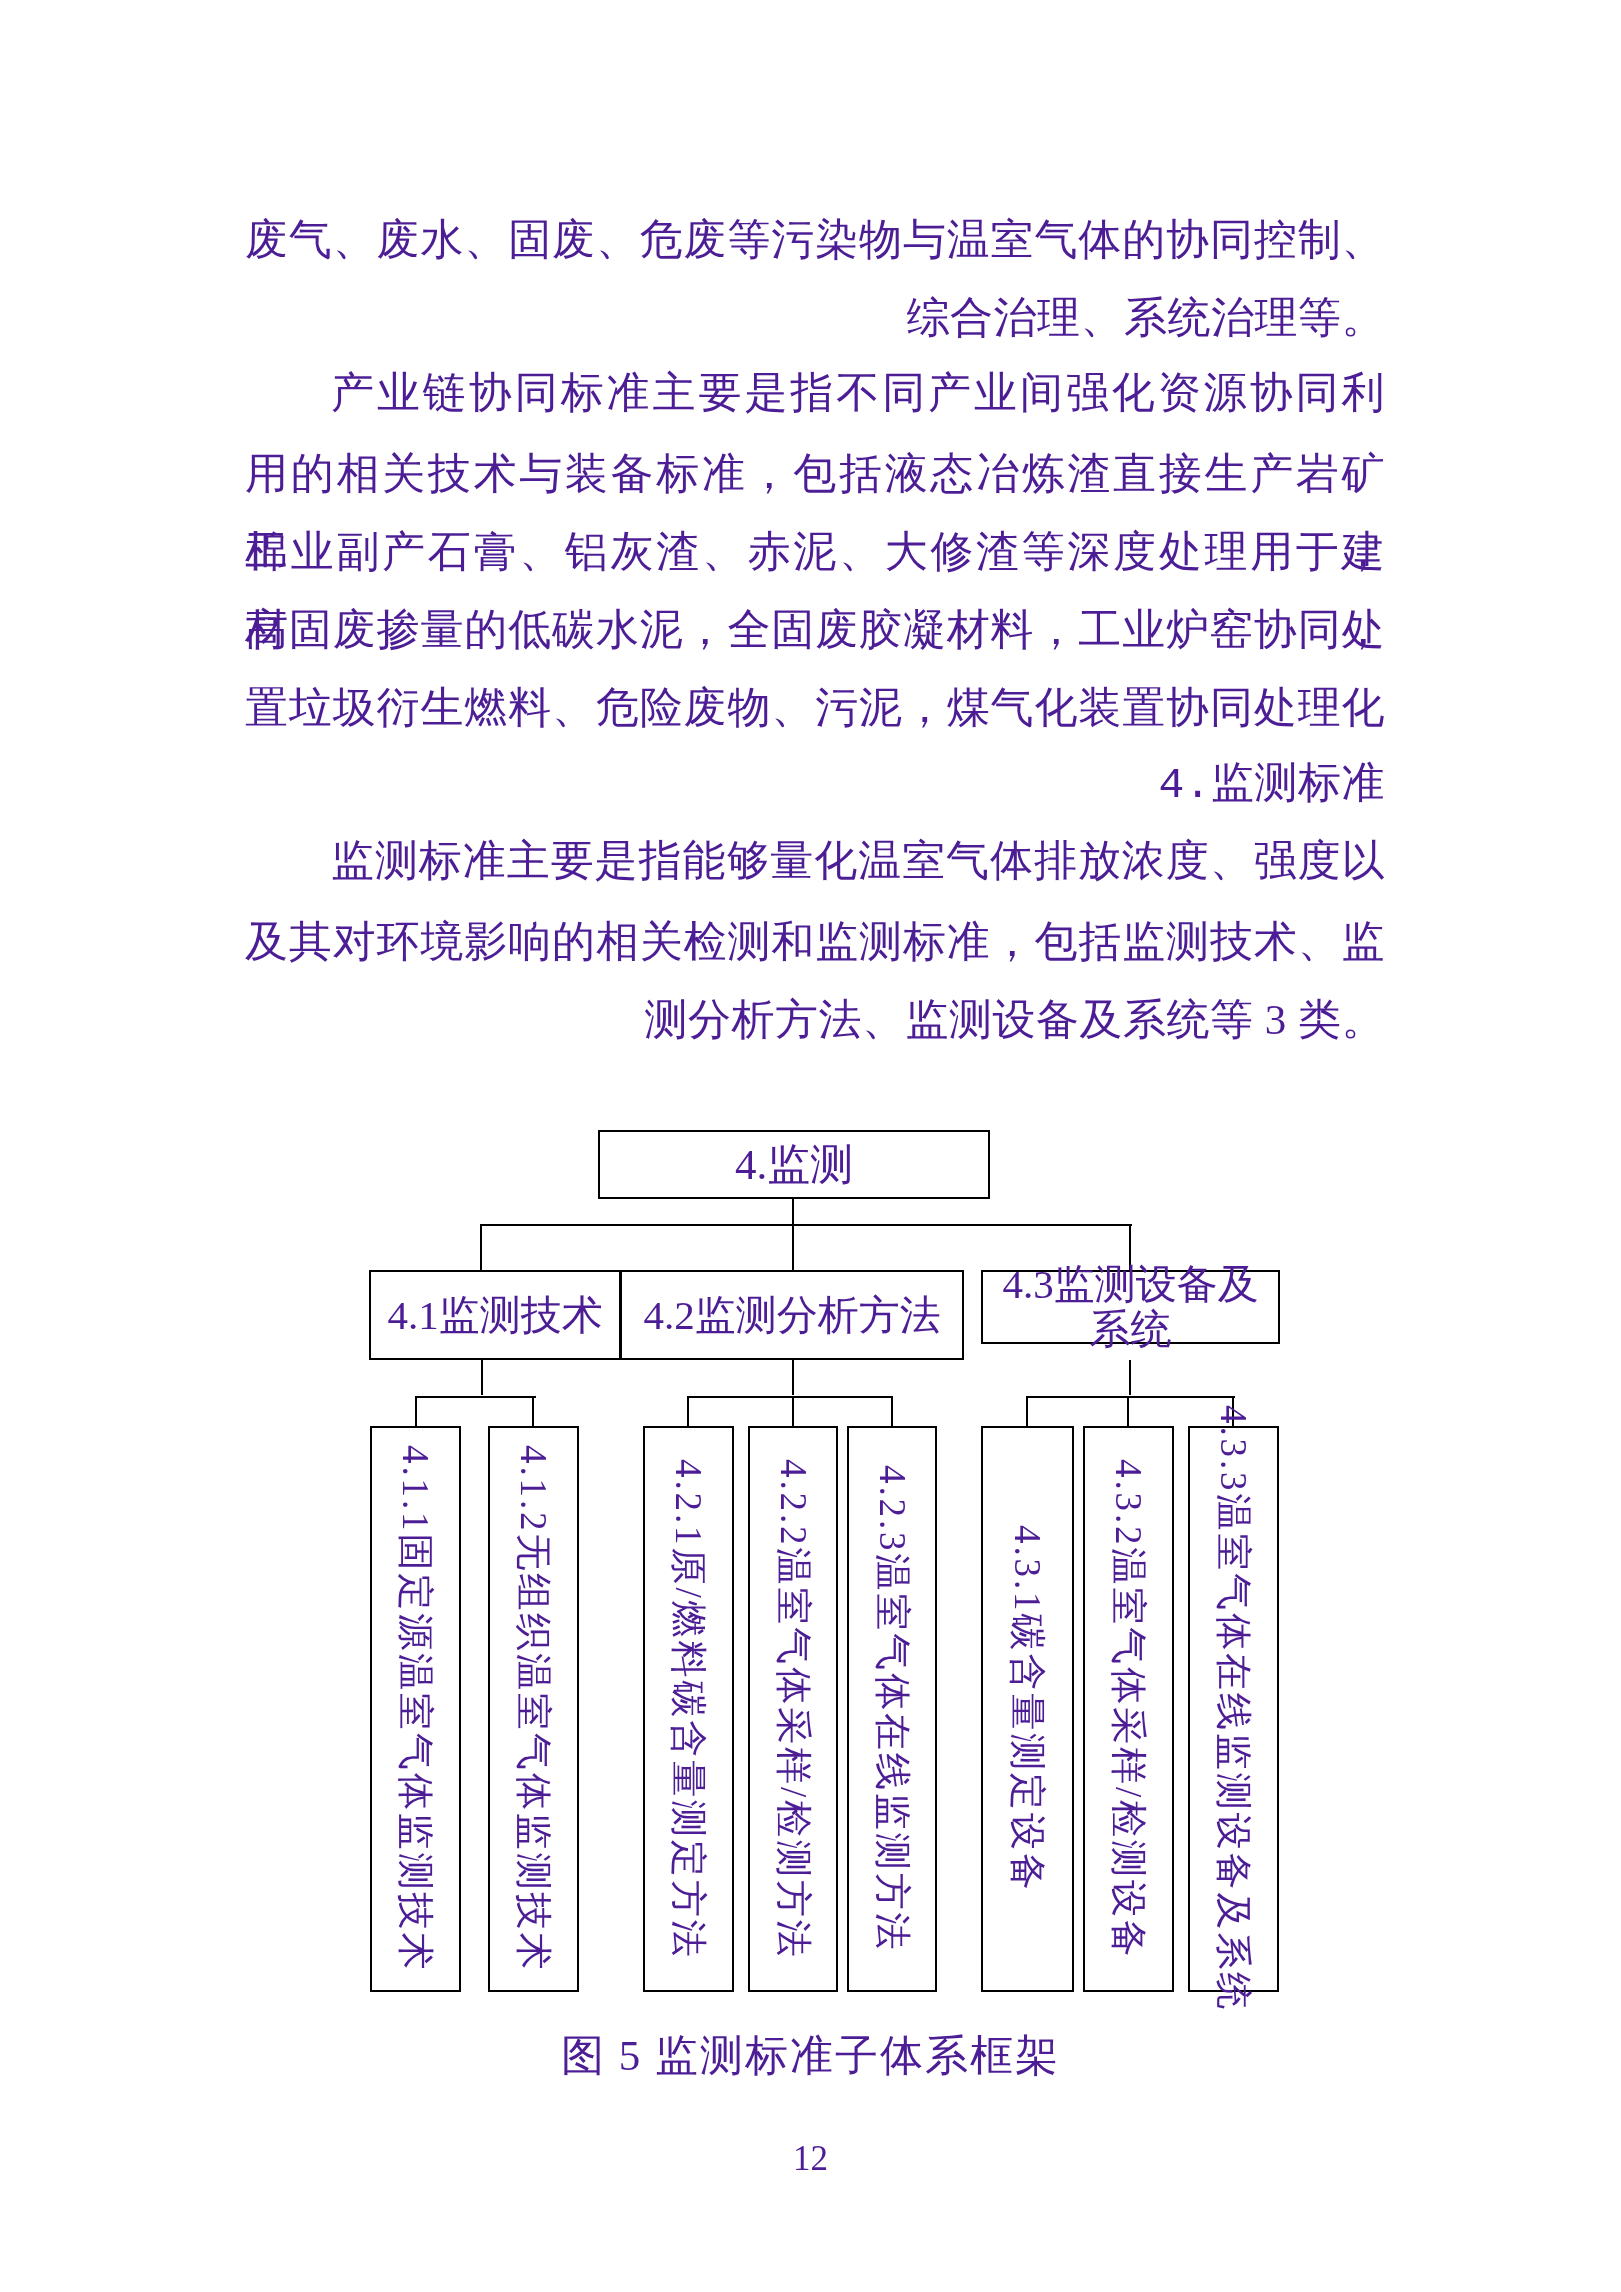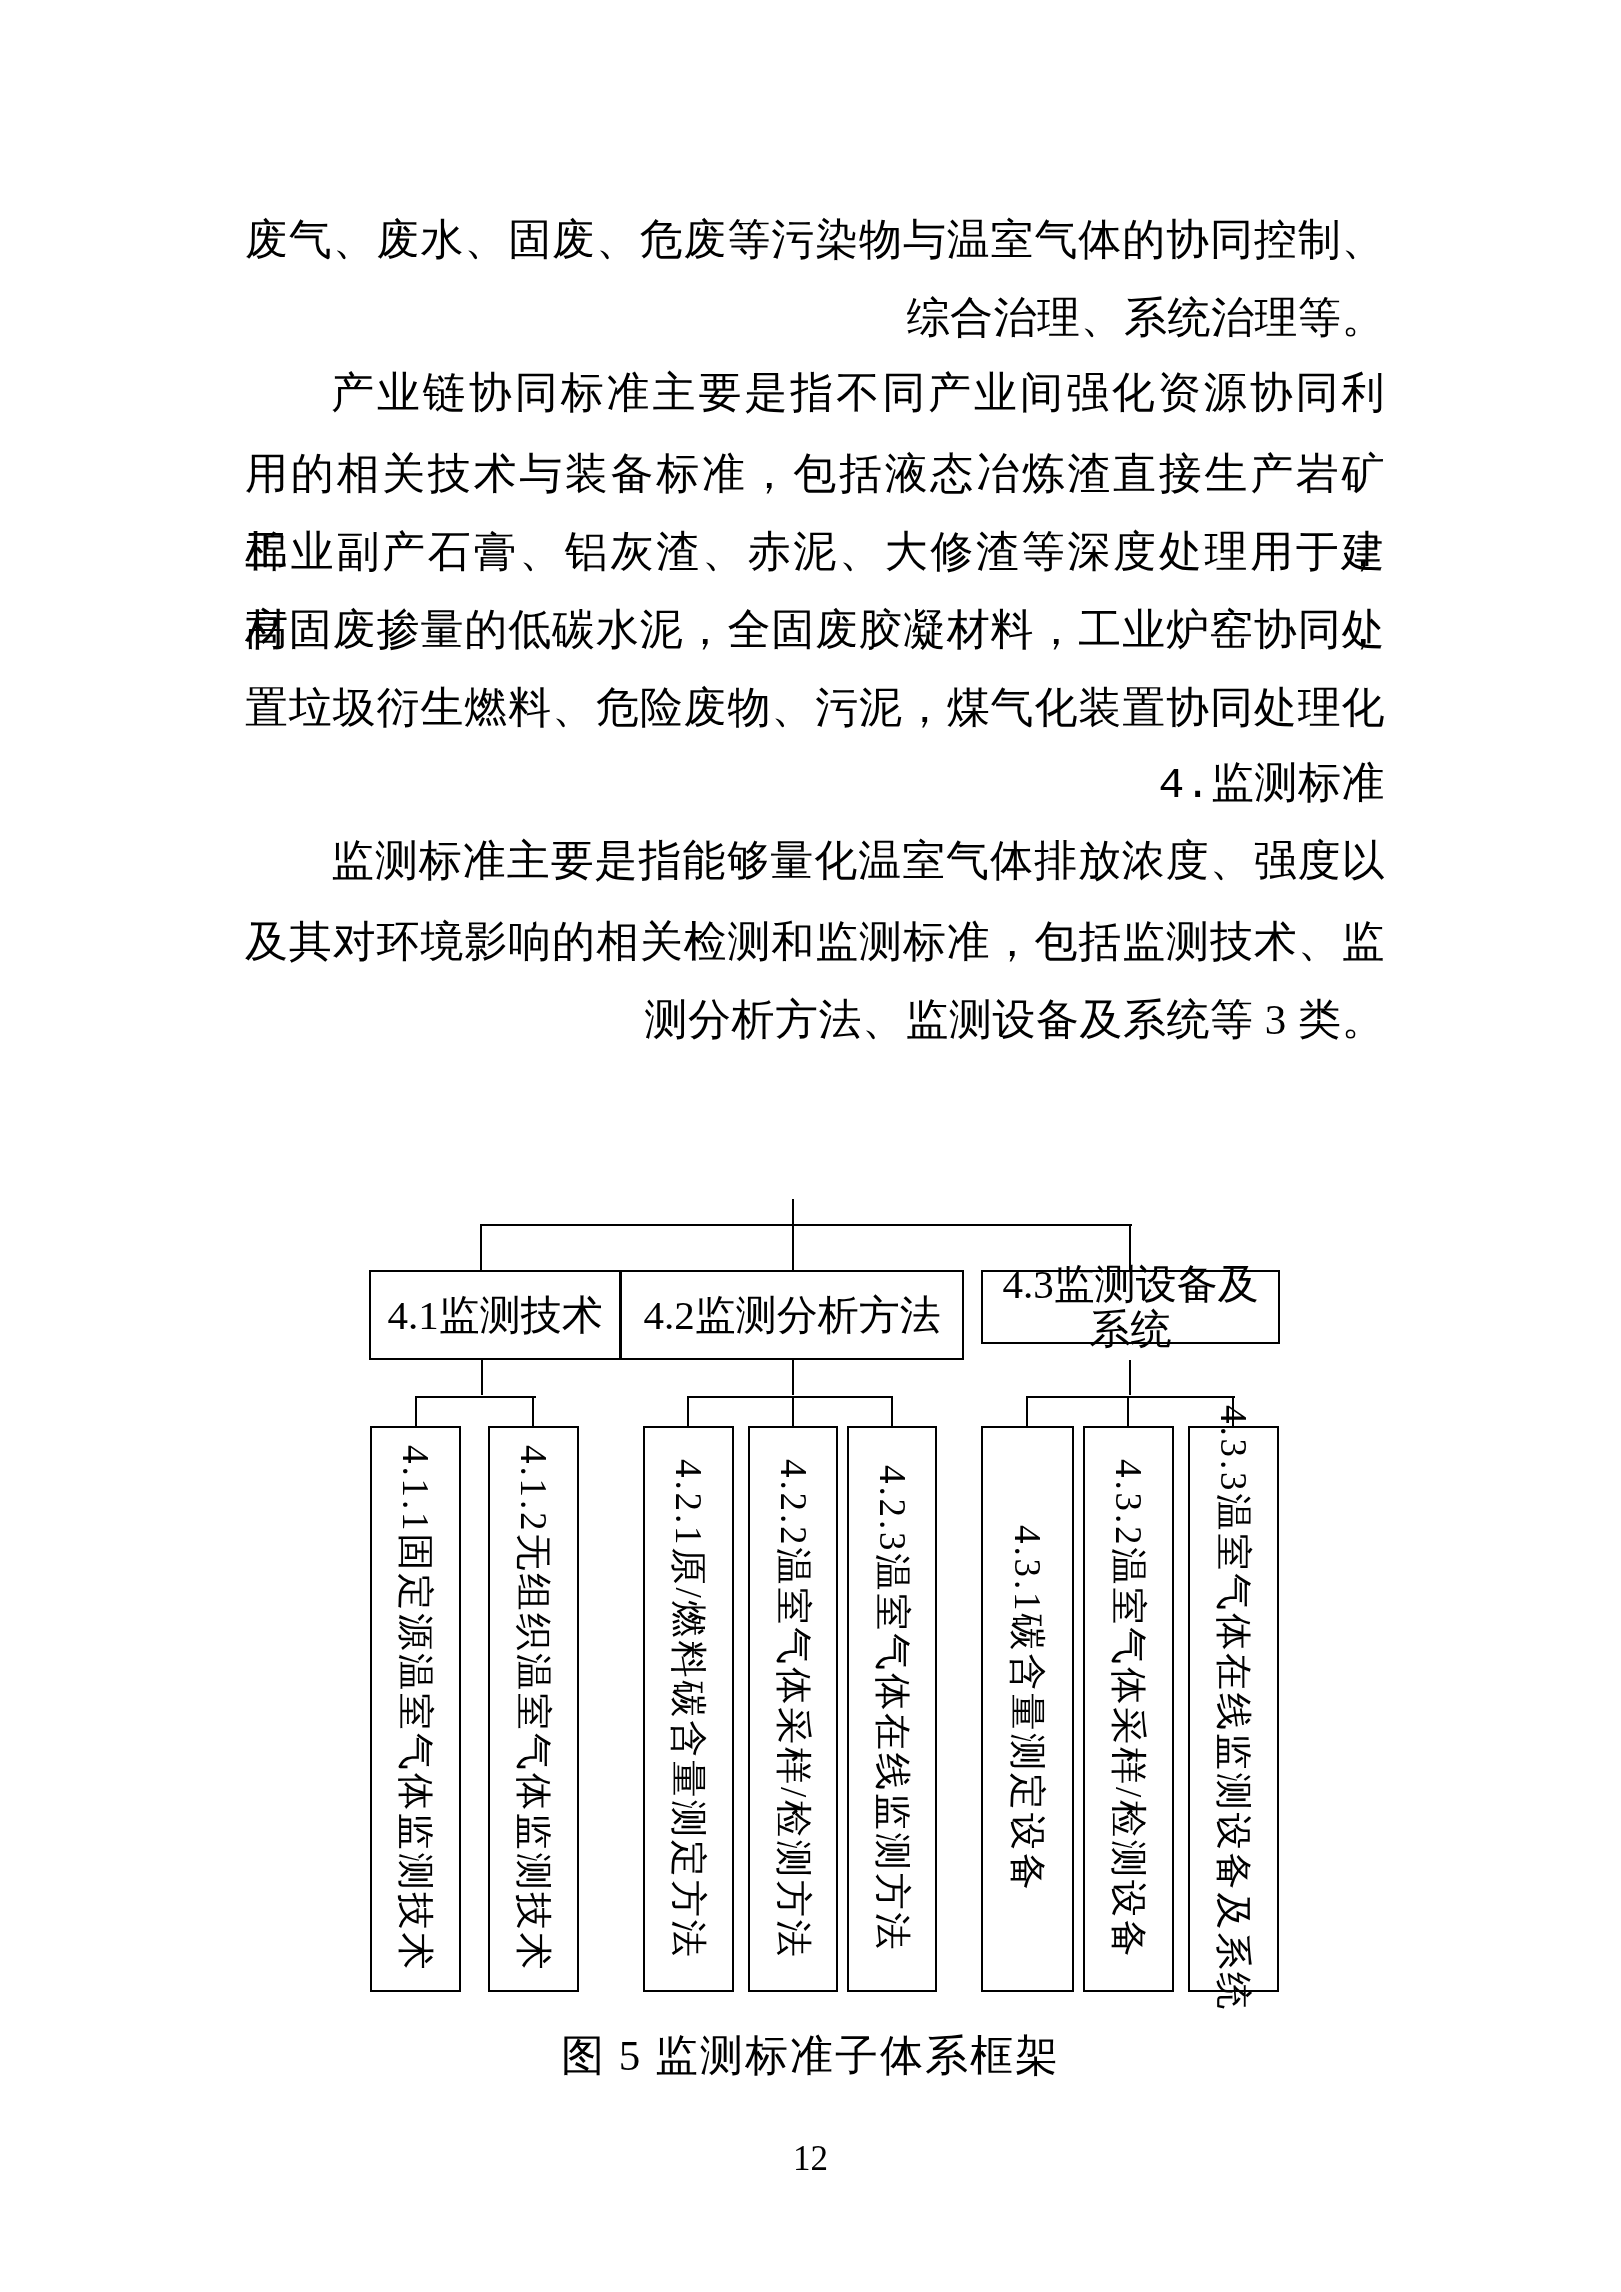--- a/index.html
+++ b/index.html
@@ -2,21 +2,21 @@
 <html><head>
 <meta charset="utf-8">
 <style>
   html,body{margin:0;padding:0;background:#888;}
   #page{
     position:relative;
     width:1621px;height:2293px;
     margin:0 auto;
     background:#ffffff;
     font-family:"Liberation Serif","DejaVu Serif",serif;
-    color:#000000;
+    color:#4c1d95;
     overflow:hidden;
   }
   *{box-sizing:border-box;}
   
   #body-text{
     position:absolute;
     left:245px;top:201px;width:1140px;
   }
   .line{
     font-size:43px;
@@ -97,20 +97,23 @@
 
     <div class="cline v" style="left:415px;top:1396px;height:30px;"></div>
     <div class="cline v" style="left:532px;top:1396px;height:30px;"></div>
     <div class="cline v" style="left:687px;top:1396px;height:30px;"></div>
     <div class="cline v" style="left:792px;top:1396px;height:30px;"></div>
     <div class="cline v" style="left:891px;top:1396px;height:30px;"></div>
     <div class="cline v" style="left:1026px;top:1396px;height:30px;"></div>
     <div class="cline v" style="left:1127px;top:1396px;height:30px;"></div>
     <div class="cline v" style="left:1232px;top:1396px;height:30px;"></div>
 
+    <div class="box root" style="left:598px;top:1130px;width:392px;height:69px;">
+      <span>4.监测</span>
+    </div>
 
     <div class="box branch" style="left:357px;top:1270px;width:252px;height:90px;margin-left:12px;">
       <span>4.1监测技术</span>
     </div>
     <div class="box branch" style="left:620px;top:1270px;width:344px;height:90px;">
       <span>4.2监测分析方法</span>
     </div>
     <div class="box branch" style="left:981px;top:1270px;width:299px;height:74px;">
       <span>4.3监测设备及系统</span>
     </div>

